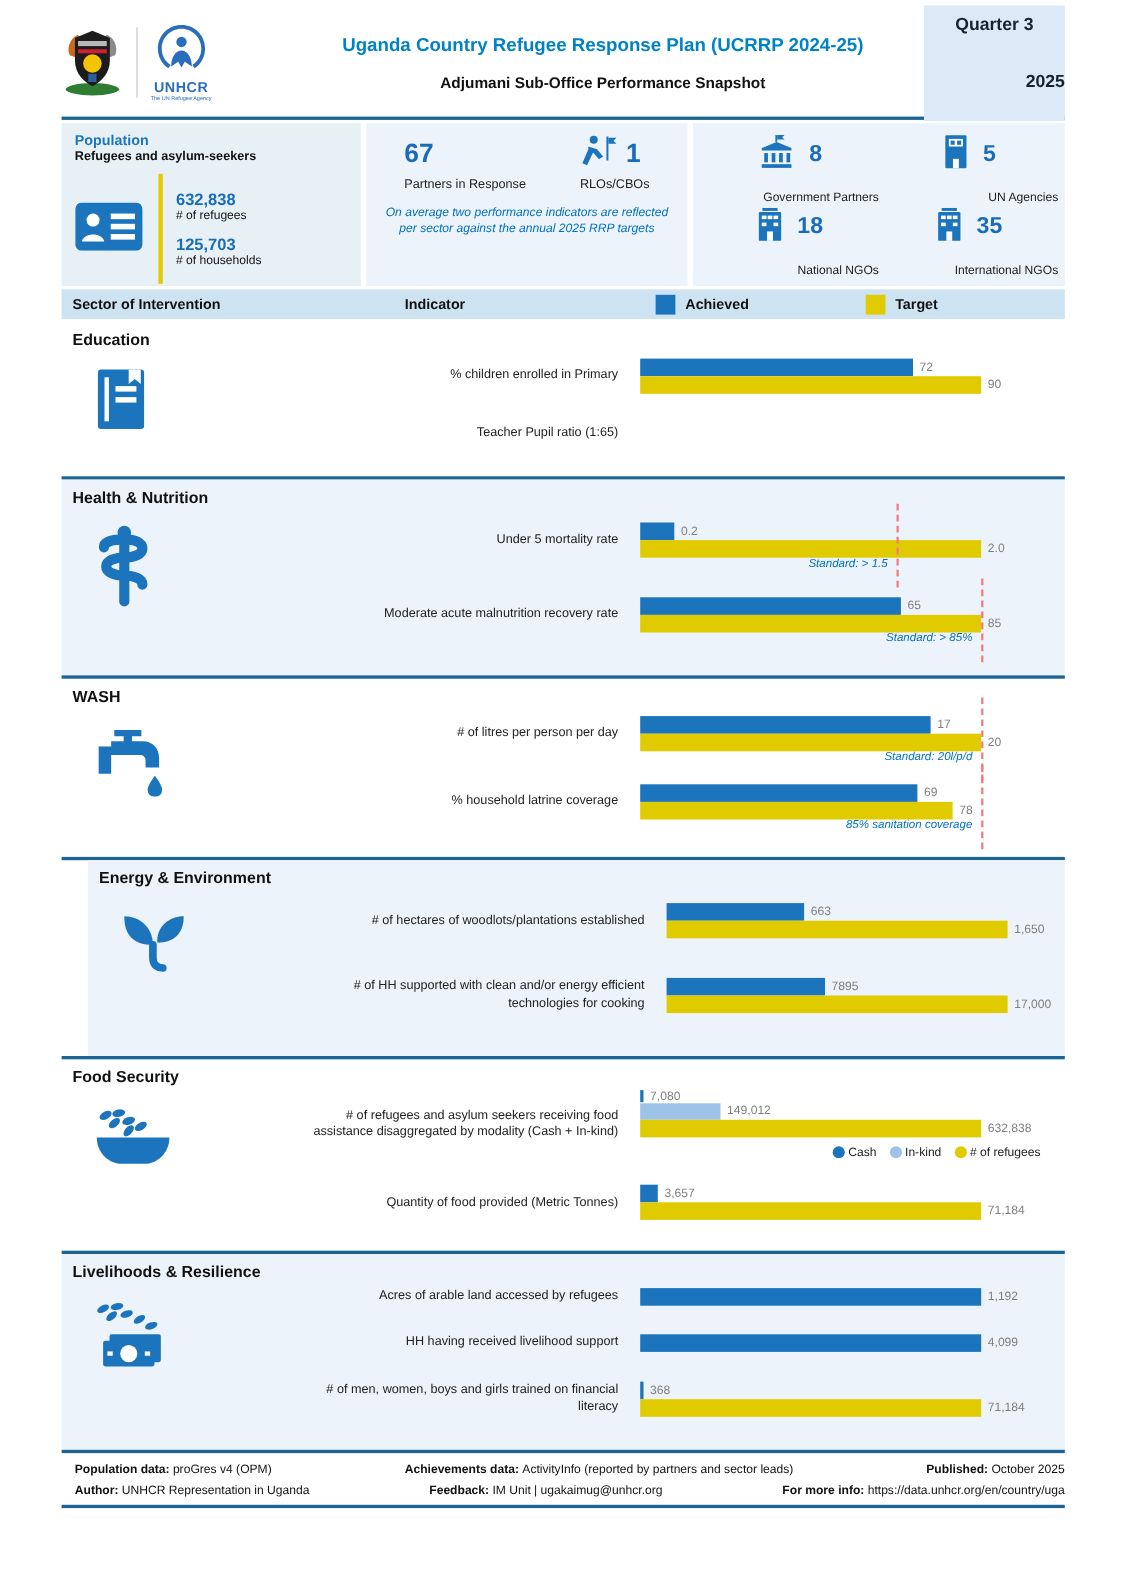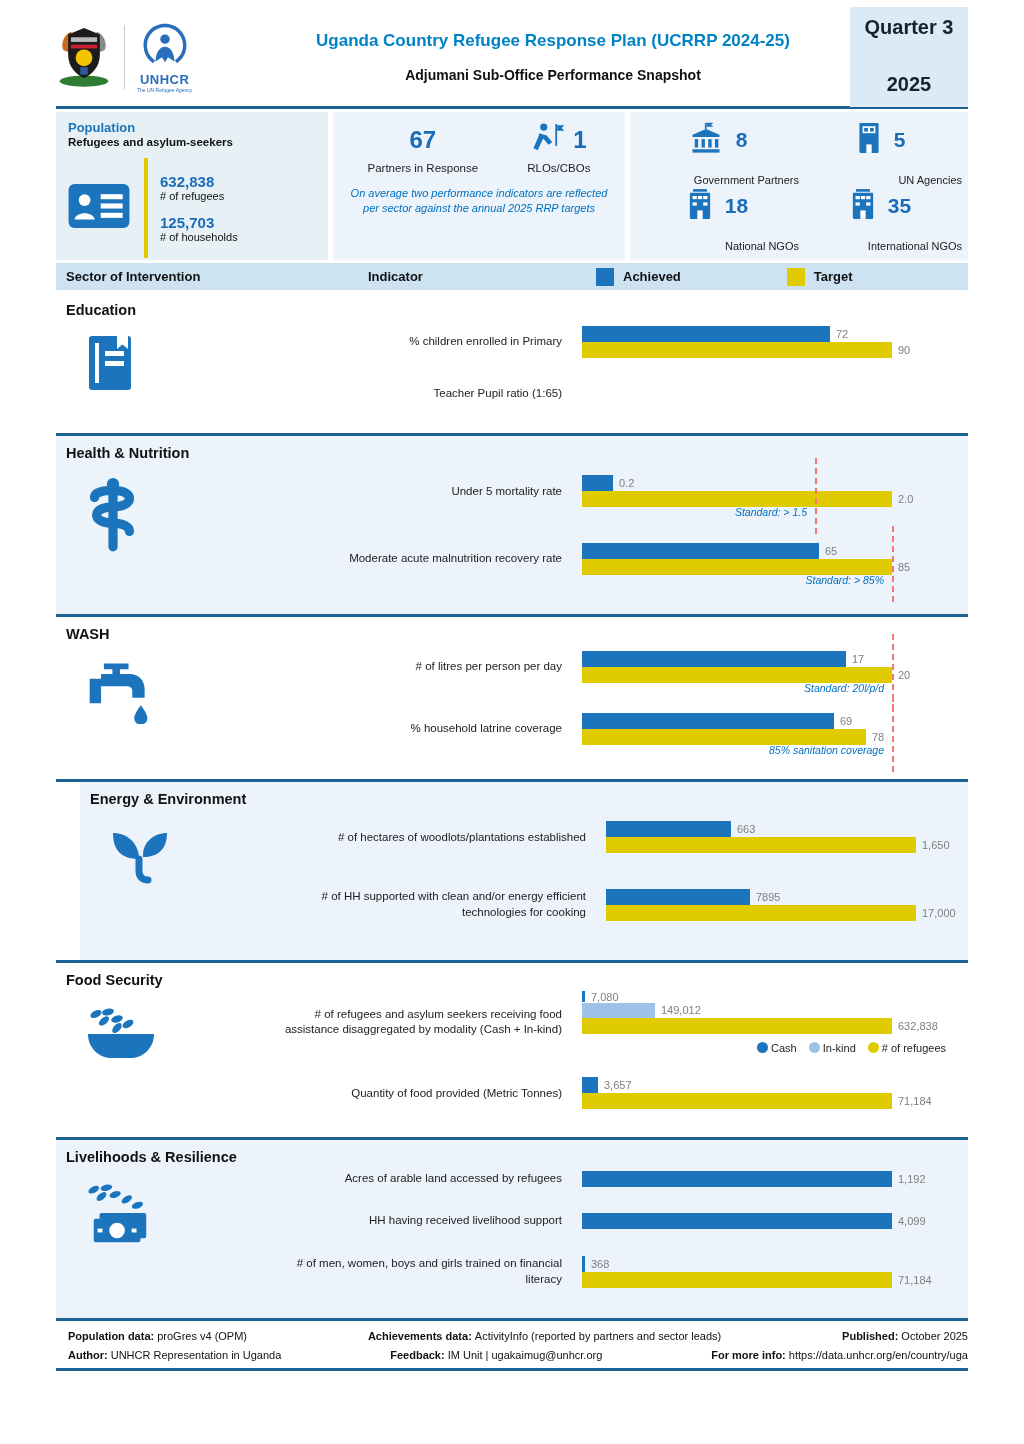--- a/index.html
+++ b/index.html
@@ -9,38 +9,38 @@
   
   .hdr { display:flex; align-items:center; height:98px; margin:8px 56px 0; }
   .logos { display:flex; align-items:center; gap:12px; width:200px; }
   .logo-div { width:1px; height:64px; background:#c6c6c6; }
   .unhcr-block { text-align:center; }
   .unhcr-name { font-weight:bold; color:#2A6EBB; font-size:13px; letter-spacing:.5px; margin-top:-2px; }
   .unhcr-tag { font-size:5px; color:#2A6EBB; }
   .titles { flex:1; text-align:center; }
   .title { color:#0082C6; font-weight:bold; font-size:17px; }
   .subtitle { color:#111; font-weight:bold; font-size:14px; margin-top:16px; }
-  .qbox { width:118px; background:#DCE9F6; text-align:center; padding:9px 0 11px; font-weight:bold; font-size:20px; color:#18222e; }
-  .qbox .yr { margin-top:34px; }
+  .qbox { width:128px; background:#DCE9F6; text-align:center; padding:9px 0 26px; font-weight:bold; font-size:16px; color:#18222e; }
+  .qbox .yr { margin-top:34px;text-align:right; }
 
   .hr { height:3px; background:#1A6394; margin:0 56px; }
 
   
   .popstrip { display:flex; gap:5px; margin:3px 56px 2px; height:148px; }
   .pop-left { width:272px; background:#E7F1F5; padding:8px 12px; }
   .pop-title { font-weight:bold; font-size:13px; color:#1B75BC; }
   .pop-sub { font-weight:bold; font-size:11.5px; color:#111; margin-top:1px; }
   .pop-body { display:flex; align-items:center; margin-top:10px; }
   .ybar { width:4px; height:100px; background:#E0CB00; margin:0 12px 0 14px; }
   .pop-num { color:#1B6CB8; font-weight:bold; font-size:15px; }
   .pop-lab { font-size:11px; color:#111; margin-bottom:12px; }
   .pop-mid { width:292px; background:#EDF3FA; padding:10px 10px; }
   .mid-top { display:flex; justify-content:space-around; align-items:flex-start; }
   .stat { text-align:center; }
-  .stat-vrow { display:flex; align-items:center; justify-content:center; gap:8px; height:36px; }
+  .stat-vrow { display:flex; align-items:center; gap:8px; height:36px; }
   .stat-v { font-size:24px; font-weight:bold; color:#1B6CB8; }
   .stat-l { font-size:11.5px; color:#222; margin-top:4px; }
   .note { color:#0070C0; font-style:italic; font-size:11px; text-align:center; margin-top:12px; line-height:1.4; }
   .pop-right { flex:1; background:#EDF3FA; padding:8px 6px; display:grid; grid-template-columns:1fr 1fr; grid-template-rows:1fr 1fr; }
   .gstat { text-align:center; }
   .gstat-row { display:flex; align-items:center; justify-content:center; gap:12px; height:40px; }
   .g-num { font-size:21px; font-weight:bold; color:#1B6CB8; }
   .g-lab { font-size:11px; color:#222; margin-top:14px;text-align:right; }
 
   

